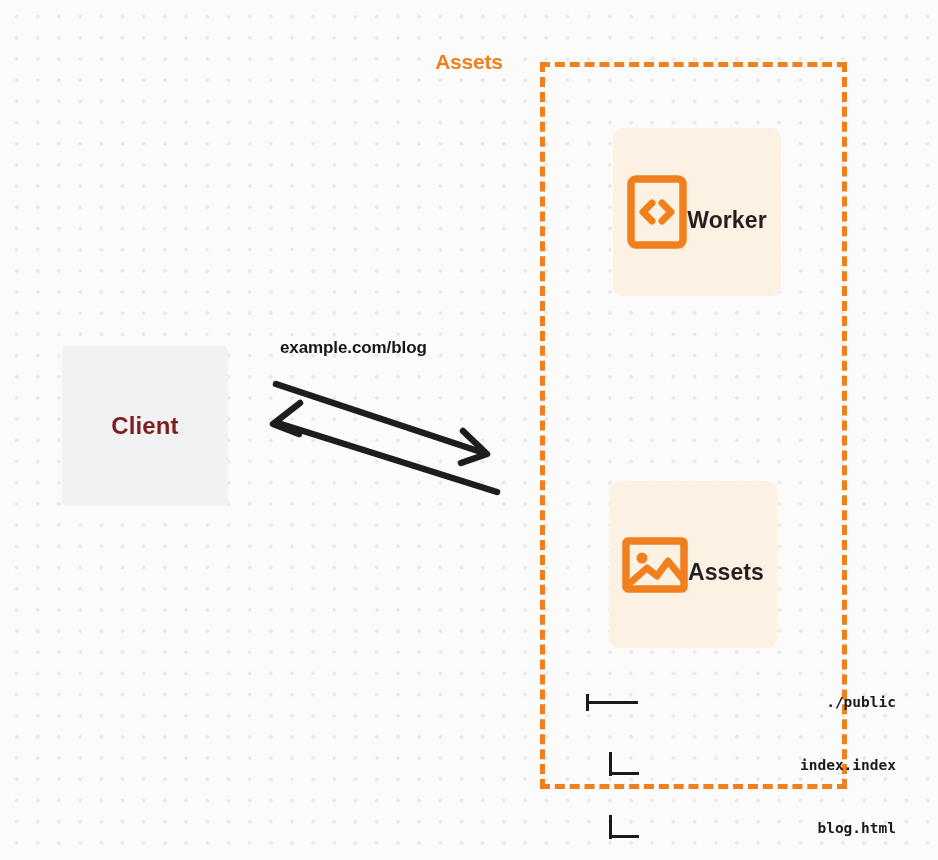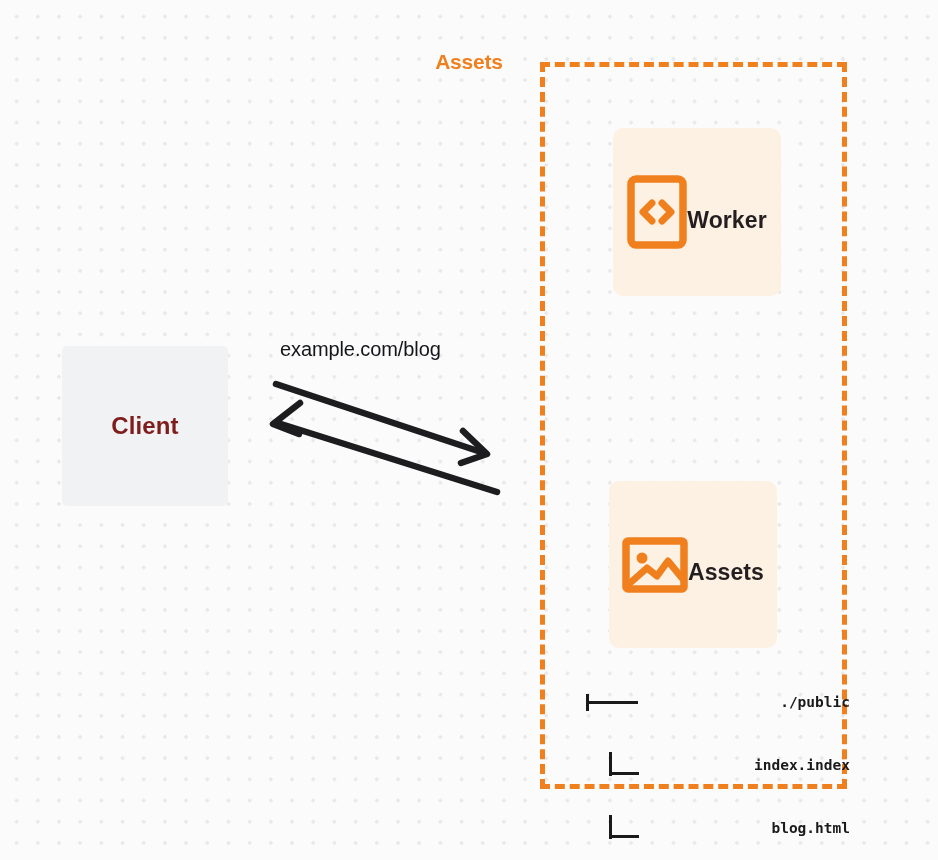--- a/index.html
+++ b/index.html
@@ -42,22 +42,22 @@
     font-weight: bold;
     color: #7f1d1d;
     letter-spacing: 0.1px;
   }
 
   
   #request-label {
     position: absolute;
     left: 280px;
     top: 338px;
-    font-size: 20px;
-    font-weight: normal;
+    font-size: 17px;
+    font-weight: bold;
     color: #15161a;
     letter-spacing: -0.1px;
     white-space: nowrap;
   }
 
   
   #arrow-layer {
     position: absolute;
     left: 0;
     top: 0;
@@ -133,20 +133,21 @@
     font-size: 14.5px;
     font-weight: bold;
     color: #1a1a1a;
     line-height: 21px;
     white-space: pre;
   }
   .tree-row {
     display: flex;
     align-items: center;
     height: 21px;
+    gap: 46px;
   }
   .tree-filename {
     width: 207px;
     text-align: right;
     white-space: pre;
   }
   .tree-glyph {
     position: relative;
     width: 58px;
     height: 21px;

